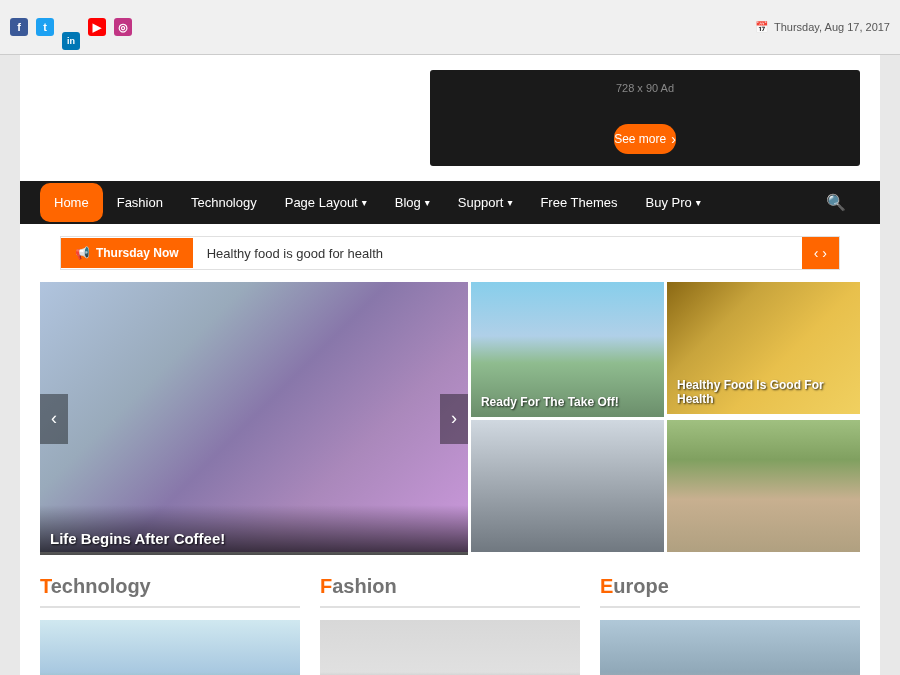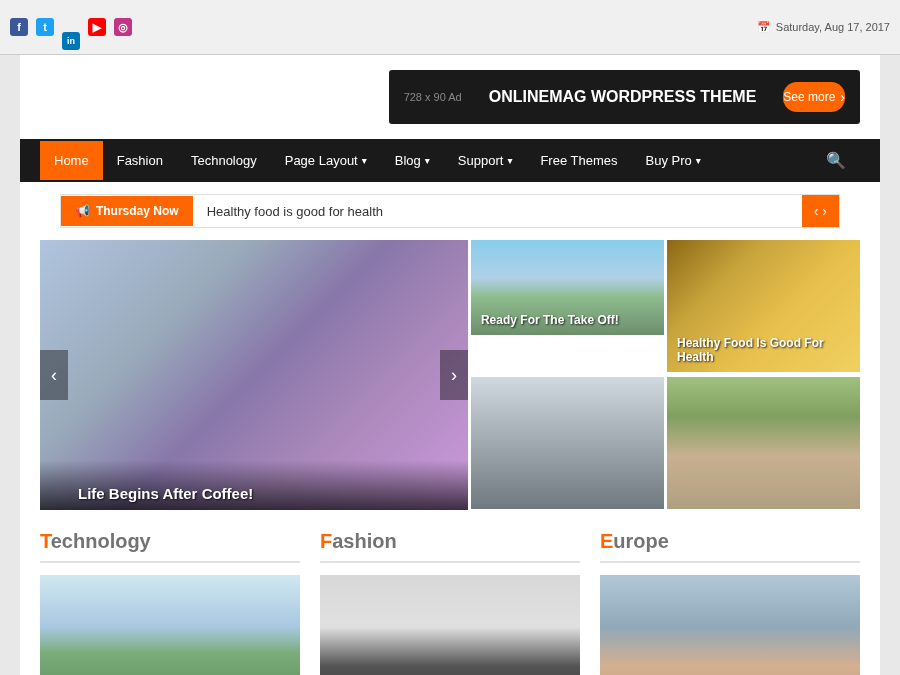--- a/index.html
+++ b/index.html
@@ -16,50 +16,50 @@
     .date-info { font-size: 11px; color: #555; display: flex; align-items: center; gap: 5px; }
     
     .site-wrapper { background: #fff; max-width: 860px; margin: 0 auto; }
     
     .header { display: flex; align-items: center; justify-content: space-between; padding: 15px 20px; background: #fff; }
     .logo-area { }
     .logo-text { font-size: 32px; font-weight: bold; color: #333; letter-spacing: -1px; }
     .logo-text span { color: #ff6600; }
     .logo-tagline { font-size: 12px; color: #888; margin-top: 2px; }
     
-    .ad-banner { background: #1a1a1a; padding: 12px 15px; display: flex; align-items: center; gap: 27px; border-radius: 3px; min-width: 430px; }
+    .ad-banner { background: #1a1a1a; padding: 12px 15px; display: flex; align-items: center; gap: 15px; border-radius: 3px; min-width: 430px; flex-direction: column; }
     .ad-label { font-size: 11px; color: #888; white-space: nowrap; }
     .ad-content { flex: 1; text-align: center; }
     .ad-title { font-size: 16px; font-weight: bold; color: white; }
     .ad-subtitle { font-size: 11px; color: #aaa; }
     .ad-btn { background: #ff6600; color: white; padding: 7px 0; border-radius: 14px; font-size: 12px; white-space: nowrap; cursor: pointer; display: flex; align-items: center; gap: 5px; }
     .ad-btn::after { content: '›'; font-size: 14px; }
     
     .navbar { background: #1a1a1a; display: flex; align-items: center; padding: 0 20px; }
-    .nav-item { color: #fff; padding: 12px 14px; font-size: 13px; cursor: pointer; display: flex; align-items: center; gap: 4px; text-decoration: none; white-space: nowrap; }
+    .nav-item { color: #fff; padding: 12px 14px; font-size: 13px; cursor: pointer; display: flex; align-items: center; gap: 4px; text-decoration: none; white-space: nowrap; border-radius: 10px; }
     .nav-item.active { background: #ff6600; }
     .nav-item .arrow { font-size: 10px; }
     .nav-free { color: #fff; }
     .nav-search { margin-left: auto; cursor: pointer; color: #fff; padding: 12px 14px; font-size: 16px; }
     
     .trending-bar { display: flex; align-items: center; margin: 12px 20px; border: 1px solid #e0e0e0; }
     .trending-label { background: #ff6600; color: white; padding: 8px 14px; font-size: 12px; font-weight: bold; display: flex; align-items: center; gap: 6px; white-space: nowrap; }
     .trending-text { flex: 1; padding: 8px 14px; font-size: 13px; color: #333; }
     .trending-nav { background: #ff6600; color: white; padding: 8px 12px; display: flex; align-items: center; gap: 4px; font-size: 14px; cursor: pointer; }
     
     .main-content { padding: 0 20px; }
     .img-overlay { position: absolute; bottom: 0; left: 0; right: 0; padding: 8px 10px; }
     .img-title { color: white; font-size: 12px; font-weight: bold; text-shadow: 1px 1px 2px rgba(0,0,0,0.8); }
     
     .slide-btn { position: absolute; top: 50%; transform: translateY(-50%); background: rgba(0,0,0,0.4); color: white; border: none; width: 28px; height: 50px; cursor: pointer; font-size: 18px; display: flex; align-items: center; justify-content: center; }
     .slide-prev { left: 0; }
     .slide-next { right: 0; }
     
     .featured-main-caption { position: absolute; bottom: 0; left: 0; right: 0; background: linear-gradient(transparent, rgba(0,0,0,0.7)); padding: 25px 10px 8px; }
-    .featured-main-title { color: white; font-size: 15px; font-weight: bold; text-shadow: 1px 1px 2px rgba(0,0,0,0.8); margin-left: 28px; }
+    .featured-main-title { color: white; font-size: 15px; font-weight: bold; text-shadow: 1px 1px 2px rgba(0,0,0,0.8); }
     
     
     .img-girl-coffee { background: linear-gradient(135deg, #b0c4de 0%, #9ab 30%, #87a 50%, #a8b 70%, #c9d 100%); }
     .img-plane { background: linear-gradient(180deg, #87CEEB 0%, #b0d0e8 40%, #8fbc8f 60%, #6b8e6b 100%); }
     .img-food { background: linear-gradient(135deg, #8B6914 0%, #c8a43c 30%, #e8c04c 60%, #f0d060 100%); }
     .img-phone { background: linear-gradient(180deg, #d0d8e0 0%, #a0a8b0 50%, #707880 100%); }
     .img-girl-field { background: linear-gradient(180deg, #a0c080 0%, #80a060 30%, #c8b090 60%, #b0a080 100%); }
     
     .section-grid { display: grid; grid-template-columns: 1fr 1fr 1fr; gap: 20px; padding-bottom: 15px; }
     .section-title { font-size: 20px; font-weight: bold; color: #333; border-bottom: 2px solid #e0e0e0; padding-bottom: 8px; margin-bottom: 12px; }
@@ -76,33 +76,32 @@
 <div class="browser-chrome">
   <div class="social-icons">
     <div class="social-icon si-fb">f</div>
     <div class="social-icon si-tw">t</div>
     <div class="social-icon si-li" style="font-size:9px;margin-top:28px;">in</div>
     <div class="social-icon si-yt">▶</div>
     <div class="social-icon si-ig">◎</div>
   </div>
   <div class="date-info">
     <span>📅</span>
-    <span>Saturday, Aug 17, 2017</span>
+    <span>Thursday, Aug 17, 2017</span>
   </div>
 </div>
 
 <div class="site-wrapper">
 
   <div class="header">
     <div class="logo-area">
     </div>
     <div class="ad-banner">
       <div class="ad-label">728 x 90 Ad</div>
       <div class="ad-content">
-        <div class="ad-title">ONLINEMAG WORDPRESS THEME</div>
       </div>
       <div class="ad-btn">See more</div>
     </div>
   </div>
 
   <div class="navbar">
     <a class="nav-item active">Home</a>
     <a class="nav-item">Fashion</a>
     <a class="nav-item">Technology</a>
     <a class="nav-item">Page Layout <span class="arrow">▾</span></a>
@@ -130,21 +129,21 @@
         <div class="img-girl-coffee" style="width:100%; height:270px;"></div>
         <button class="slide-btn slide-prev">‹</button>
         <button class="slide-btn slide-next">›</button>
         <div class="featured-main-caption">
           <div class="featured-main-title">Life Begins After Coffee!</div>
         </div>
       </div>
 
       <div style="flex:1; display:grid; grid-template-columns:1fr 1fr; grid-template-rows:1fr 1fr; gap:3px;">
 
-        <div style="position:relative; height:95px;border-radius:13px;">
+        <div style="position:relative; height:135px;border-radius:13px;">
           <div class="img-plane" style="width:100%;height:100%;"></div>
           <div class="img-overlay">
             <div class="img-title">Ready For The Take Off!</div>
           </div>
         </div>
 
         <div style="position:relative; height:132px;">
           <div class="img-food" style="width:100%;height:100%;"></div>
           <div class="img-overlay">
             <div class="img-title">Healthy Food Is Good For Health</div>

